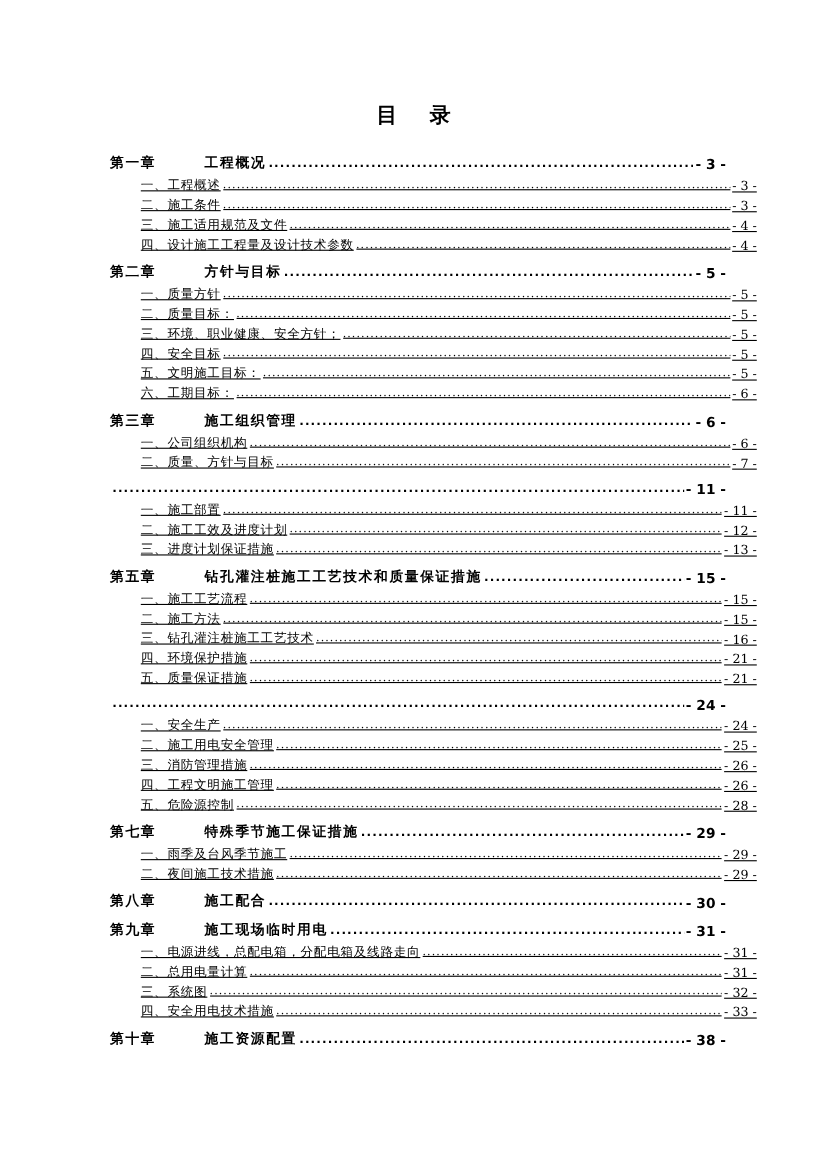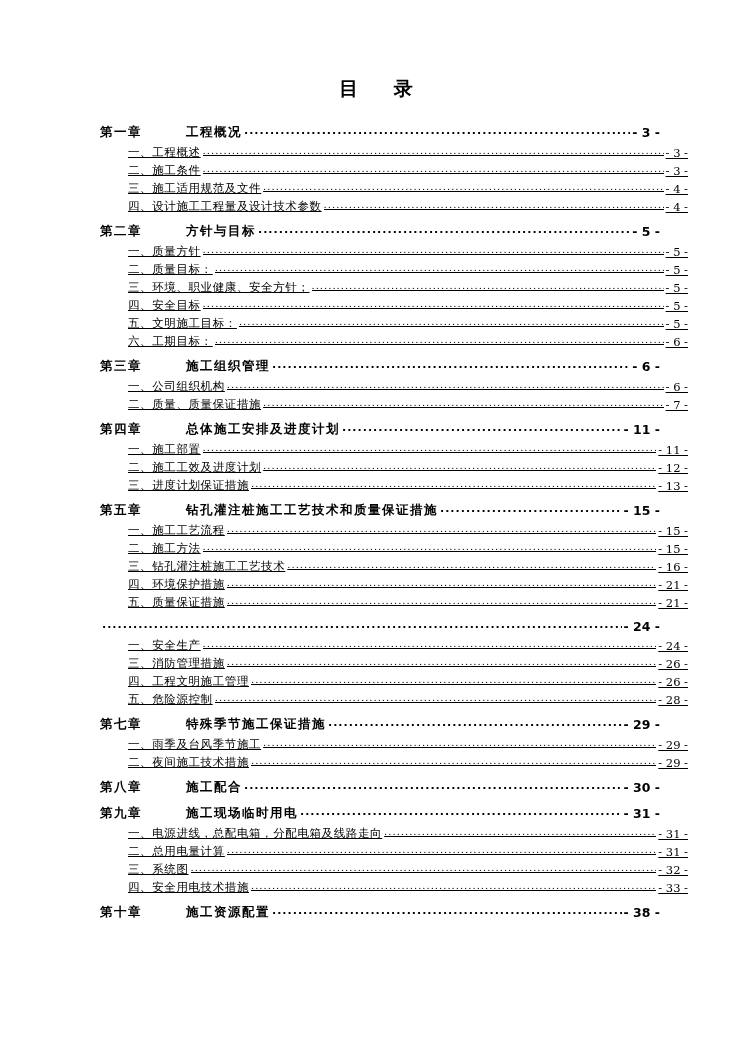--- a/index.html
+++ b/index.html
@@ -17,31 +17,31 @@
     overflow: hidden;
   }
   .content {
     position: absolute;
     left: 96px;
     top: 76px;
     width: 560px;
   }
   .doc-title {
     text-align: center;
-    font-family: Liberation Mono, monospace;
+    font-family: Liberation Sans, sans-serif;
     font-weight: bold;
     font-size: 19px;
     letter-spacing: 12px;
     color: #000;
-    margin: 0 0 22px 0;
+    margin: 16px 0 22px 0;
     padding-left: 12px;
   }
   .toc-row {
     display: flex;
-    align-items: center;
+    align-items: flex-end;
     width: 100%;
     white-space: nowrap;
   }
   .toc-row .label {
     flex: 0 0 auto;
   }
   .toc-row .leader {
     flex: 1 1 auto;
     overflow: hidden;
     margin: 0 2px;
@@ -172,26 +172,25 @@
           <span class="label"><span class="chap">第三章</span><span class="name">施工组织管理</span></span>
           <span class="leader"></span>
           <span class="page-num">- 6 -</span>
         </div>
         <div class="toc-row lvl2">
           <span class="label">一、公司组织机构</span>
           <span class="leader"></span>
           <span class="page-num">- 6 -</span>
         </div>
         <div class="toc-row lvl2">
-          <span class="label">二、质量、质量保证措施</span>
+          <span class="label">二、质量、方针与目标</span>
           <span class="leader"></span>
           <span class="page-num">- 7 -</span>
         </div>
         <div class="toc-row lvl1">
-          <span class="label"><span class="chap">第四章</span><span class="name">总体施工安排及进度计划</span></span>
           <span class="leader"></span>
           <span class="page-num">- 11 -</span>
         </div>
         <div class="toc-row lvl2">
           <span class="label">一、施工部置</span>
           <span class="leader"></span>
           <span class="page-num">- 11 -</span>
         </div>
         <div class="toc-row lvl2">
           <span class="label">二、施工工效及进度计划</span>
@@ -234,20 +233,25 @@
           <span class="page-num">- 21 -</span>
         </div>
         <div class="toc-row lvl1">
           <span class="leader"></span>
           <span class="page-num">- 24 -</span>
         </div>
         <div class="toc-row lvl2">
           <span class="label">一、安全生产</span>
           <span class="leader"></span>
           <span class="page-num">- 24 -</span>
+        </div>
+        <div class="toc-row lvl2">
+          <span class="label">二、施工用电安全管理</span>
+          <span class="leader"></span>
+          <span class="page-num">- 25 -</span>
         </div>
         <div class="toc-row lvl2">
           <span class="label">三、消防管理措施</span>
           <span class="leader"></span>
           <span class="page-num">- 26 -</span>
         </div>
         <div class="toc-row lvl2">
           <span class="label">四、工程文明施工管理</span>
           <span class="leader"></span>
           <span class="page-num">- 26 -</span>

